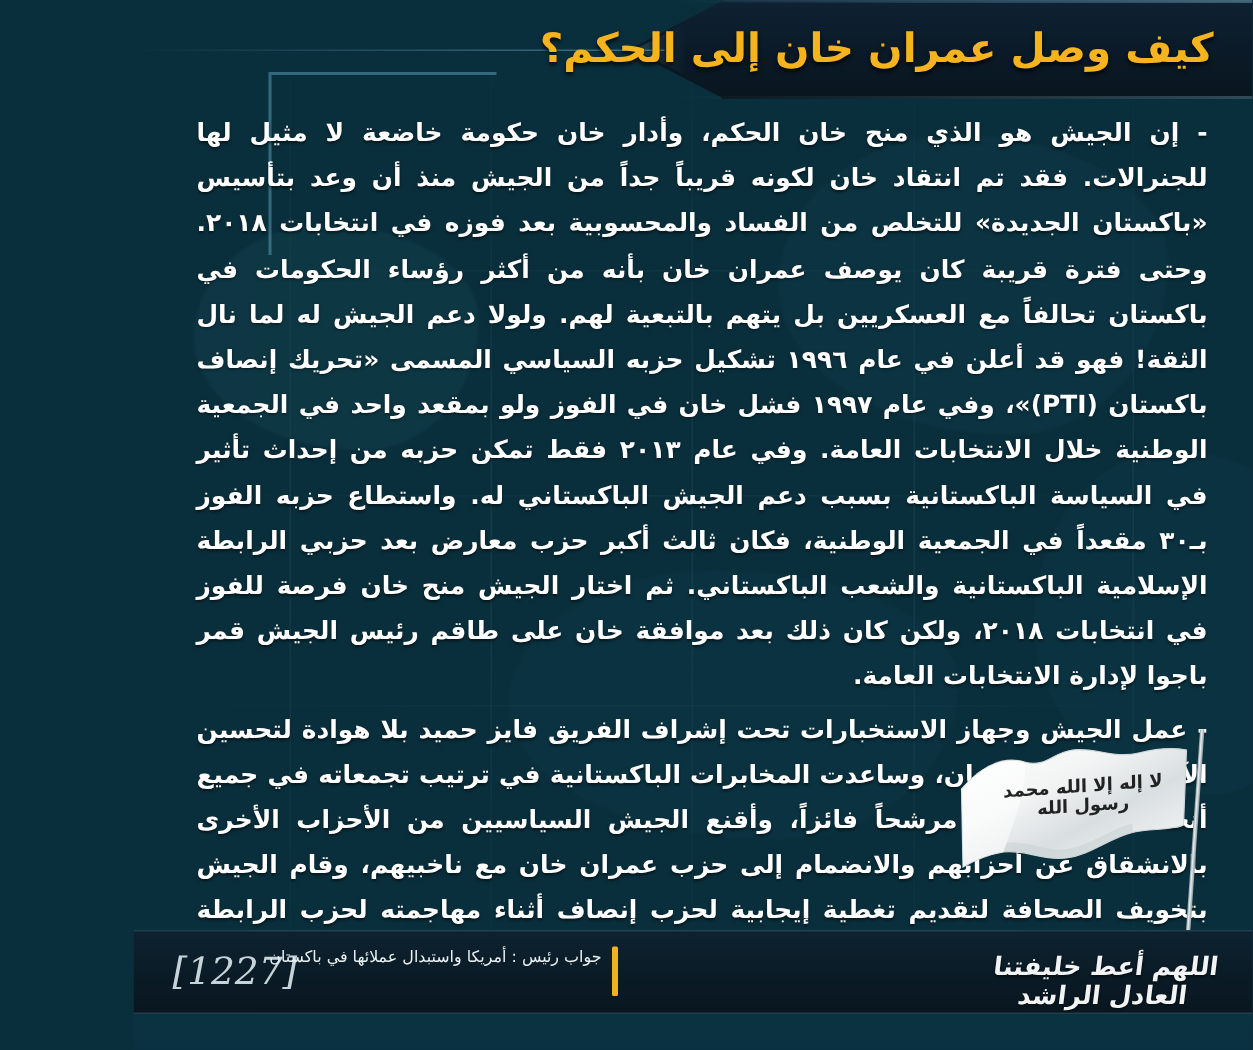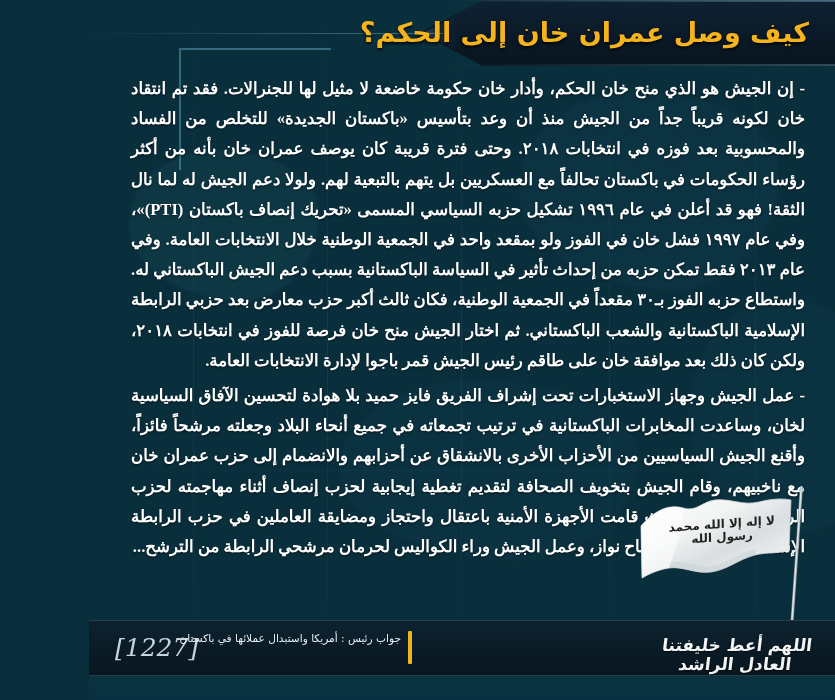--- a/index.html
+++ b/index.html
@@ -68,21 +68,20 @@
     border-left:2px solid rgba(110,185,215,.42);
     z-index:2;pointer-events:none;
   }
 
   
   .article{
     position:absolute;top:70px;right:0;left:0;bottom:78px;
     padding:4px 30px 0 42px;
     z-index:4;
     box-sizing:border-box;
-    font-family:Liberation Serif, serif;
   }
   .para{
     margin:0 0 0 0;
     color:#ffffff;
     font-size:16.6px;
     line-height:30.2px;
     text-align:justify;
     text-justify:inter-word;
     text-shadow:0 1px 2px rgba(0,0,0,.55);
     font-weight:600;

